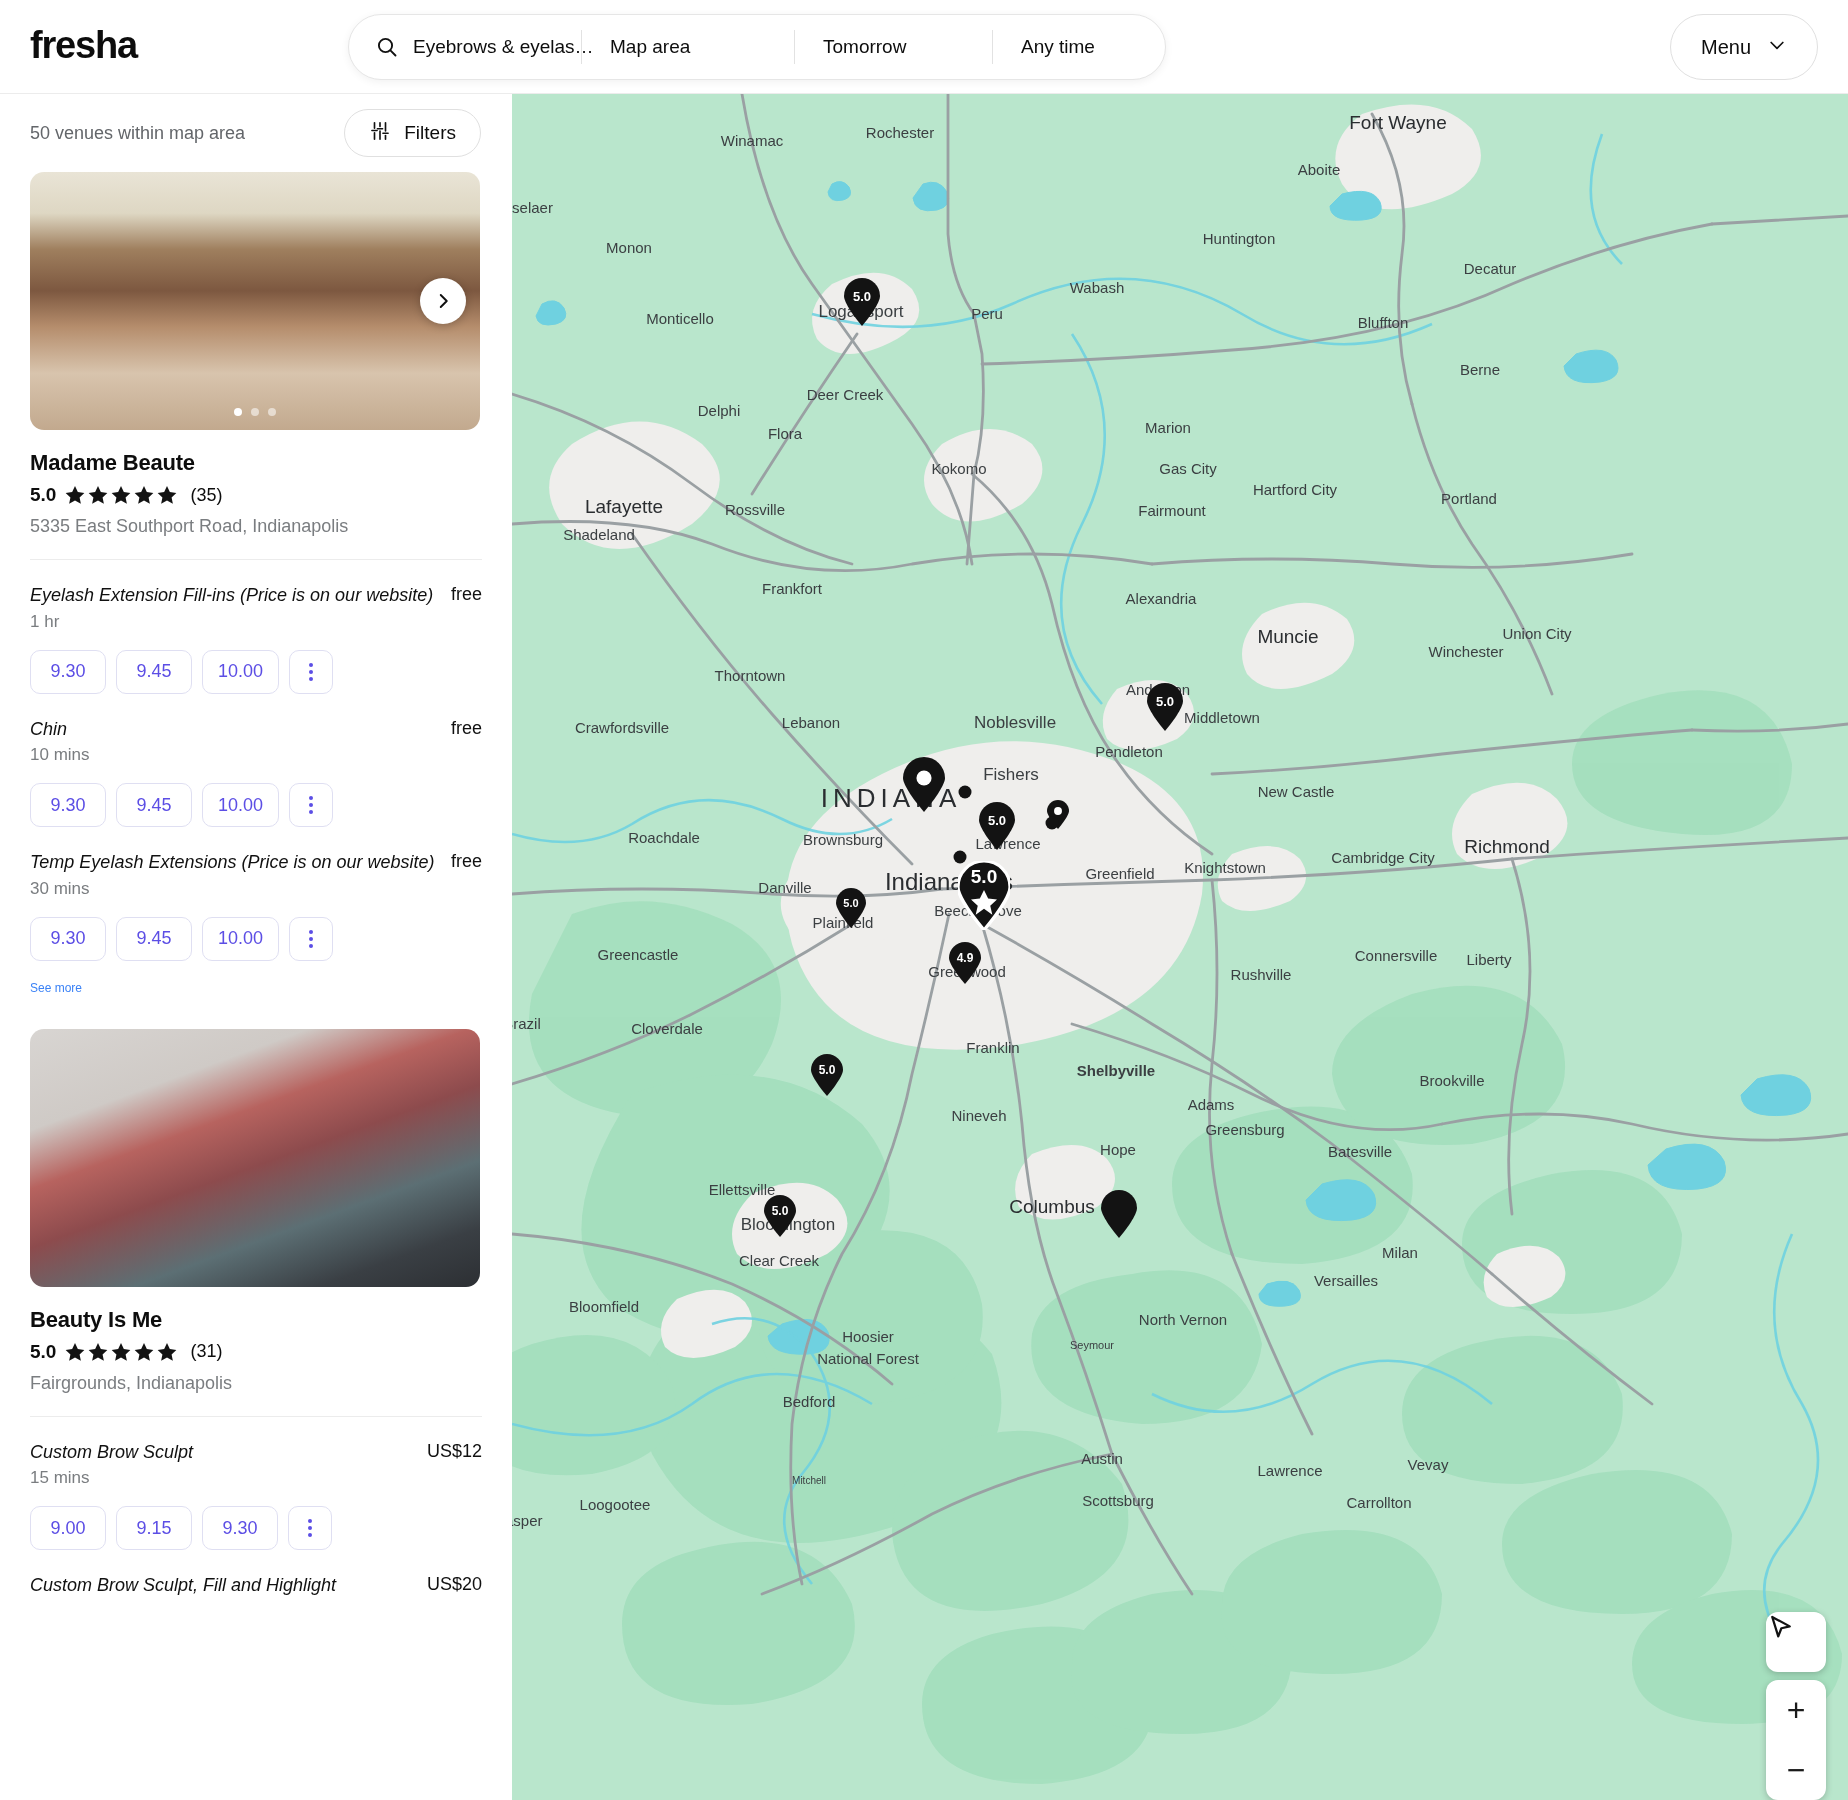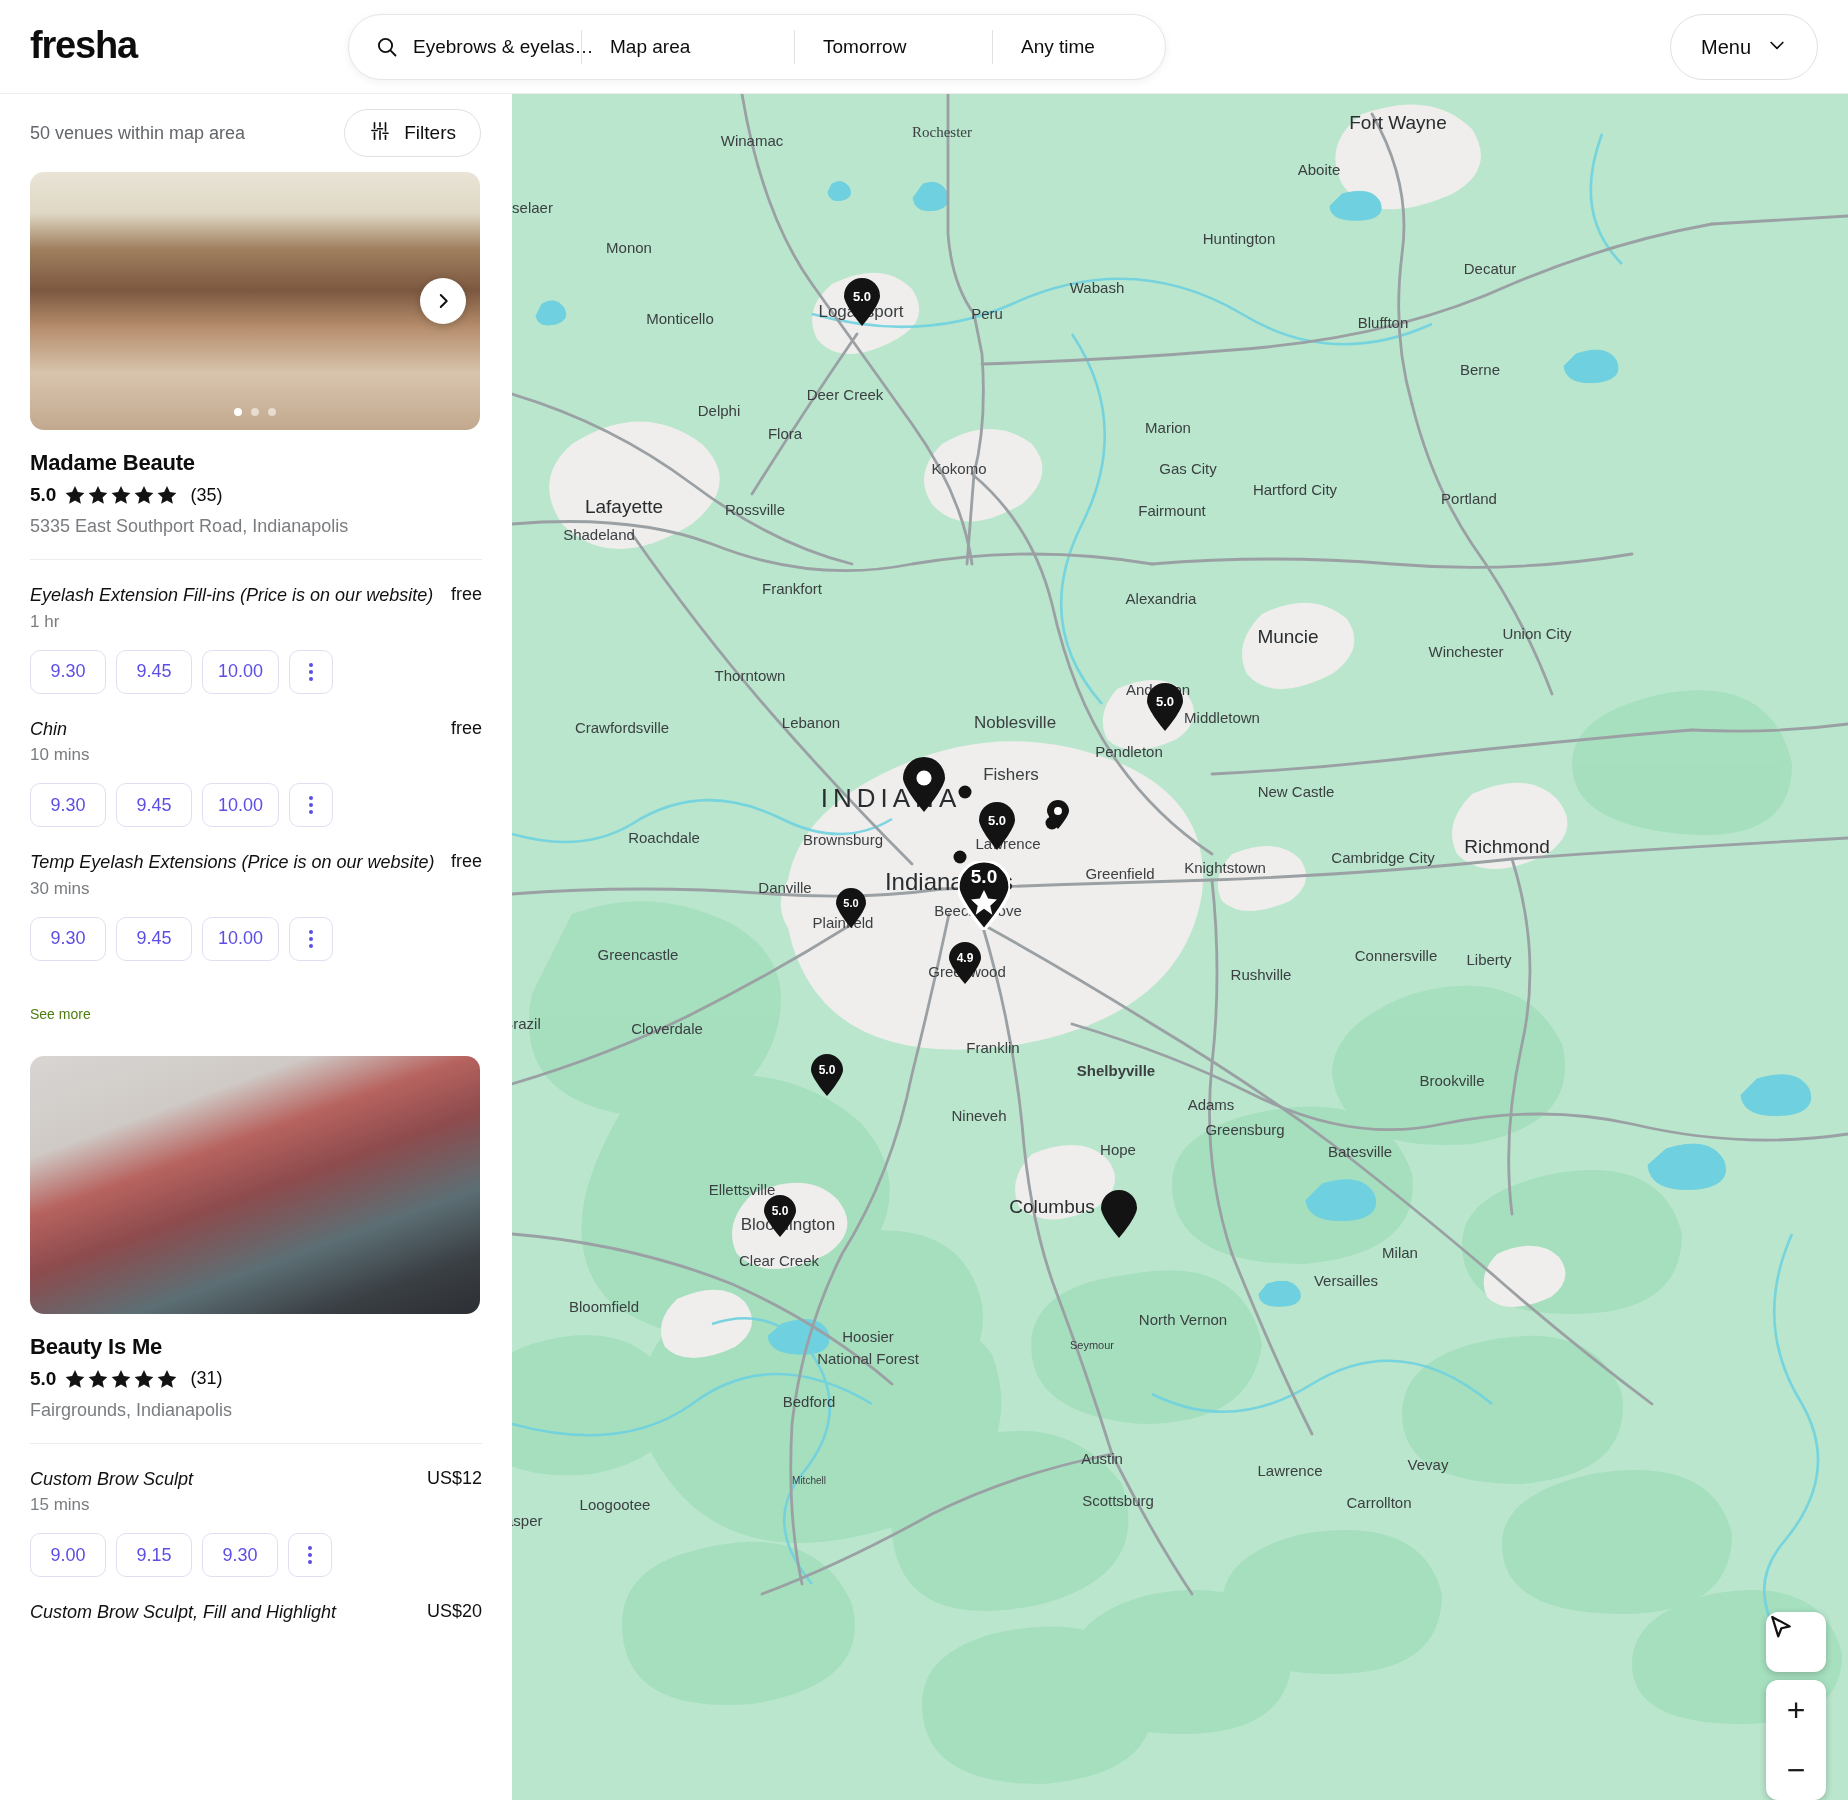--- a/index.html
+++ b/index.html
@@ -119,21 +119,21 @@
     height: 44px; min-width: 76px; padding: 0 15px;
     border: 1px solid #dfdff2; border-radius: 10px;
     background: #fff; color: #5c4ee5;
     font-size: 18px; font-weight: 500;
     display: flex; align-items: center; justify-content: center;
     cursor: pointer;
   }
   .slot.more { min-width: 44px; width: 44px; padding: 0; }
   .kebab { display: flex; flex-direction: column; gap: 3px; align-items: center;}
   .kebab i { width: 4px; height: 4px; border-radius: 50%; background: #5c4ee5; display:block;}
-  .seemore { margin-top: 45px; font-size: 14px; color: #4d7c0f; cursor: pointer; }
+  .seemore { margin-top: 20px; font-size: 12px; color: #3b82f6; cursor: pointer; }
 
   
   .map {
     position: absolute; top: 94px; left: 512px;
     width: 1336px; height: 1706px;
     background: #b9e6cc;
     overflow: hidden;
   }
   .map svg { position: absolute; inset: 0; display: block; }
   .mlabel {
@@ -512,21 +512,21 @@
         <div class="mlabel" style="left: 834px; top: 1186px; font-size: 15px; font-weight: 400;">Versailles</div>
         <div class="mlabel" style="left: 540px; top: 1113px; font-size: 19px; font-weight: 400; color: rgb(42, 45, 48);">Columbus</div>
         <div class="mlabel" style="left: 671px; top: 1225px; font-size: 15px; font-weight: 400;">North Vernon</div>
         <div class="mlabel" style="left: 580px; top: 1251px; font-size: 11px; font-weight: 400;">Seymour</div>
         <div class="mlabel" style="left: 590px; top: 1364px; font-size: 15px; font-weight: 400;">Austin</div>
         <div class="mlabel" style="left: 606px; top: 1406px; font-size: 15px; font-weight: 400;">Scottsburg</div>
         <div class="mlabel" style="left: 778px; top: 1376px; font-size: 15px; font-weight: 400;">Lawrence</div>
         <div class="mlabel" style="left: 916px; top: 1370px; font-size: 15px; font-weight: 400;">Vevay</div>
         <div class="mlabel" style="left: 867px; top: 1408px; font-size: 15px; font-weight: 400;">Carrollton</div>
         <div class="mlabel" style="left: 240px; top: 46px; font-size: 15px; font-weight: 400;">Winamac</div>
-        <div class="mlabel" style="left: 430px; top: 38px; font-size: 15px; font-weight: 400; font-family: Liberation Serif, serif;">Rochester</div>
+        <div class="mlabel" style="left: 388px; top: 38px; font-size: 15px; font-weight: 400;">Rochester</div>
         <div class="mlabel" style="left: 117px; top: 153px; font-size: 15px; font-weight: 400;">Monon</div>
         <div class="mlabel" style="left: 168px; top: 224px; font-size: 15px; font-weight: 400;">Monticello</div>
         <div class="mlabel" style="left: 207px; top: 316px; font-size: 15px; font-weight: 400;">Delphi</div>
         <div class="mlabel" style="left: 273px; top: 339px; font-size: 15px; font-weight: 400;">Flora</div>
         <div class="mlabel" style="left: 333px; top: 300px; font-size: 15px; font-weight: 400;">Deer Creek</div>
         <div class="mlabel" style="left: 475px; top: 219px; font-size: 15px; font-weight: 400;">Peru</div>
         <div class="mlabel" style="left: 585px; top: 193px; font-size: 15px; font-weight: 400;">Wabash</div>
         <div class="mlabel" style="left: 349px; top: 218px; font-size: 17px; font-weight: 400;">Logansport</div>
         <div class="mlabel" style="left: 447px; top: 374px; font-size: 15px; font-weight: 400;">Kokomo</div>
         <div class="mlabel" style="left: 112px; top: 413px; font-size: 19px; font-weight: 400; color: rgb(42, 45, 48);">Lafayette</div>

